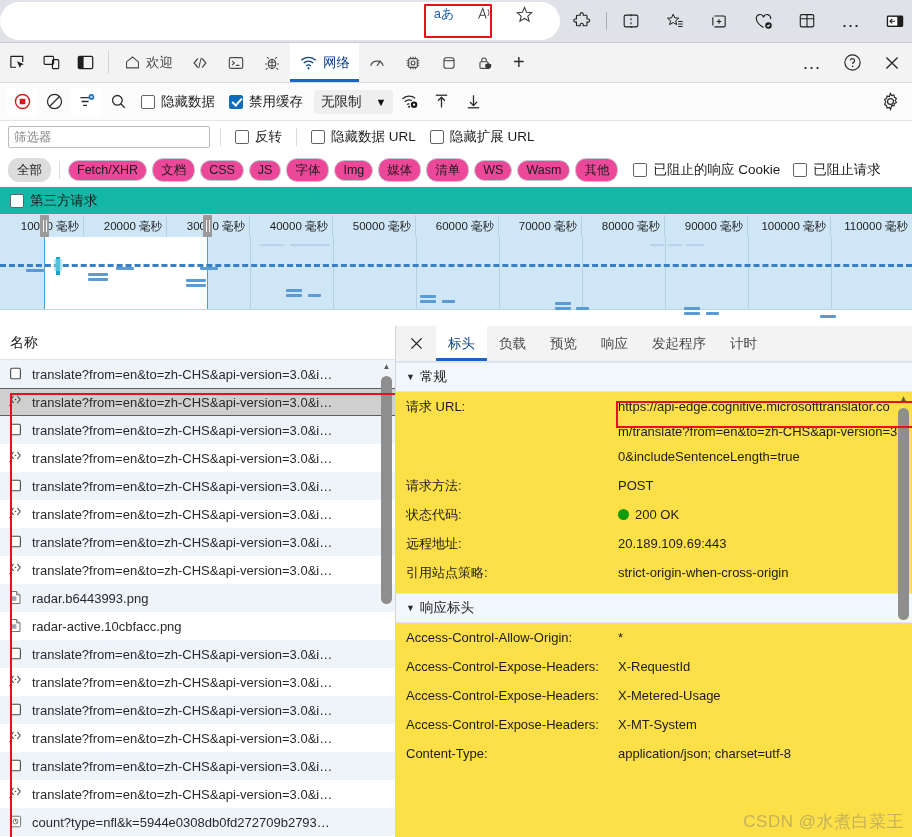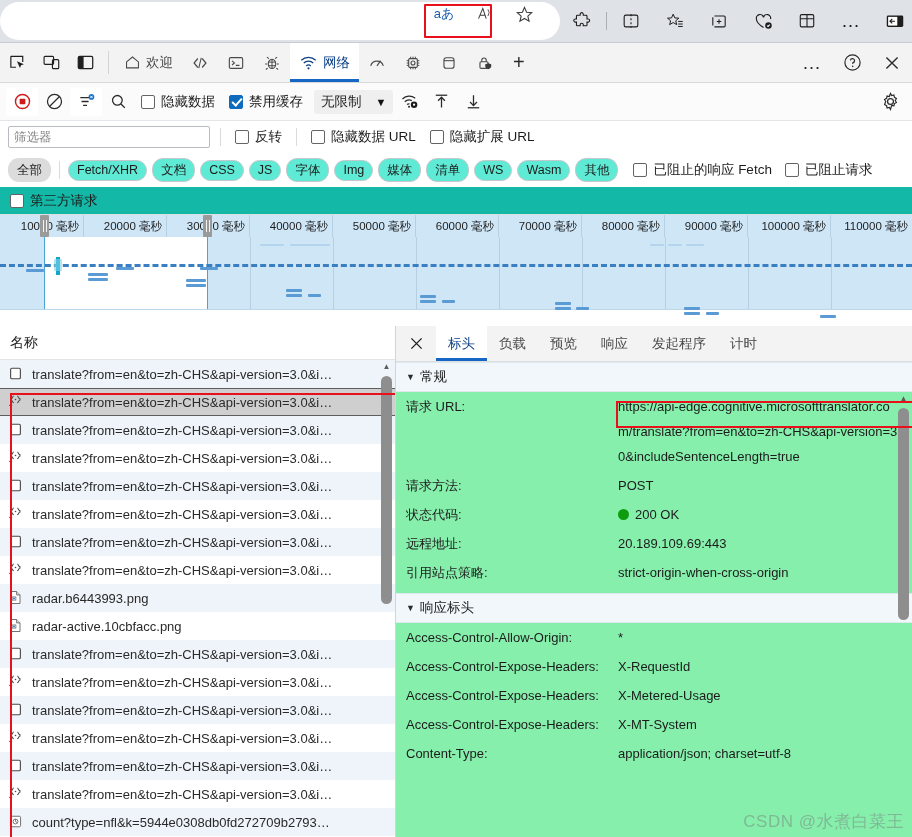--- a/index.html
+++ b/index.html
@@ -101,21 +101,21 @@
     font-size:12.5px; padding:0 5px; color:#1c1c1c; background:#fff; outline:none;
     font-family:inherit;
   }
   .filter-input::placeholder { color:#808080; }
   .sep3 { width:1px; height:18px; background:#d9dcdf; margin:0 10px; }
 
   
   .type-row { height:34px; display:flex; align-items:center; padding:0 8px; background:#fff; gap:5px;}
   .pill {
     font-size:12.5px; color:#1c1c1c; padding:2.5px 8px; border-radius:11px;
-    border:1px solid #c4c7cb; background:#5eead4; white-space:nowrap;
+    border:1px solid #c4c7cb; background:#ec4899; white-space:nowrap;
   }
   .pill.sel { background:#dcdcdc; border-color:transparent; }
   .pill-sep { width:1px; height:18px; background:#d9dcdf; margin:0 3px;}
 
   
   .third-row { height:28px; display:flex; align-items:center; padding:0 10px; background:#14b8a6;
                border-bottom:1px solid #dde0e3;}
 
   
   .overview { position:relative; height:95px; background:#cfe6f7; border-bottom:1px solid #bcd6ea; }
@@ -138,21 +138,21 @@
   .ov-grip::before { left:3px; } .ov-grip::after { left:5.5px; }
   .ov-edge { position:absolute; top:0; bottom:0; width:1px; background:#4aa3d8; }
   .bar { position:absolute; height:3px; background:#5b9bd5; border-radius:1px; }
   .bar.pale { background:#9fc5e8; }
   .dashline { position:absolute; left:0; right:0; height:0; border-top:3px dashed #3a7fc1; }
   .bluecursor { position:absolute; width:4px; background:#1f8fbf; }
 
   
   .panes { position:absolute; left:0; top:283px; right:0; bottom:0; display:flex; }
   .left-pane { position:relative; width:396px; background:#fff; border-right:1px solid #d2d5d8; overflow:hidden;}
-  .right-pane { position:relative; flex:1; background:#86efac; overflow:hidden; }
+  .right-pane { position:relative; flex:1; background:#fde047; overflow:hidden; }
 
   .list-head { height:34px; display:flex; align-items:center; padding:0 10px;
                font-size:14px; color:#1c1c1c; background:#fff; border-bottom:1px solid #e2e5e8; }
   .rows { position:absolute; left:0; top:34px; right:0; bottom:0; }
   .row {
     height:28px; display:flex; align-items:center; gap:8px; padding:0 6px 0 8px;
     font-size:13px; color:#2a2a2a; white-space:nowrap; overflow:hidden;
   }
   .row.odd { background:#eef4fa; }
   .row.even { background:#ffffff; }
@@ -497,21 +497,21 @@
       <span class="pill">JS</span>
       <span class="pill">字体</span>
       <span class="pill">Img</span>
       <span class="pill">媒体</span>
       <span class="pill">清单</span>
       <span class="pill">WS</span>
       <span class="pill">Wasm</span>
       <span class="pill">其他</span>
       <div class="chk-wrap" style="margin:0 0 0 10px;">
         <span class="cbox"></span>
-        <span>已阻止的响应 Fetch</span>
+        <span>已阻止的响应 Cookie</span>
       </div>
       <div class="chk-wrap" style="margin:0 0 0 8px;">
         <span class="cbox"></span>
         <span>已阻止请求</span>
       </div>
     </div>
 
     <div class="third-row">
       <div class="chk-wrap" style="margin:0;">
         <span class="cbox"></span>

